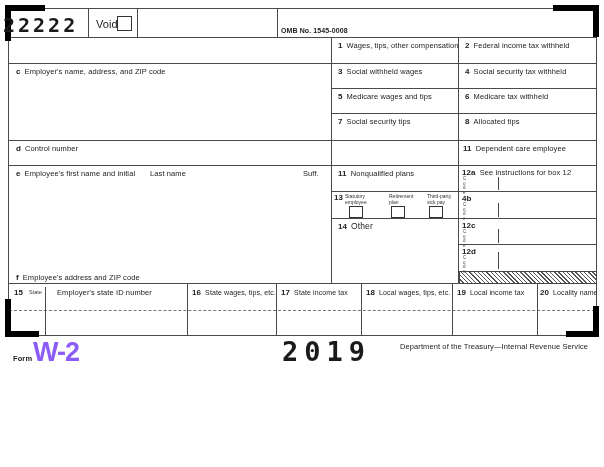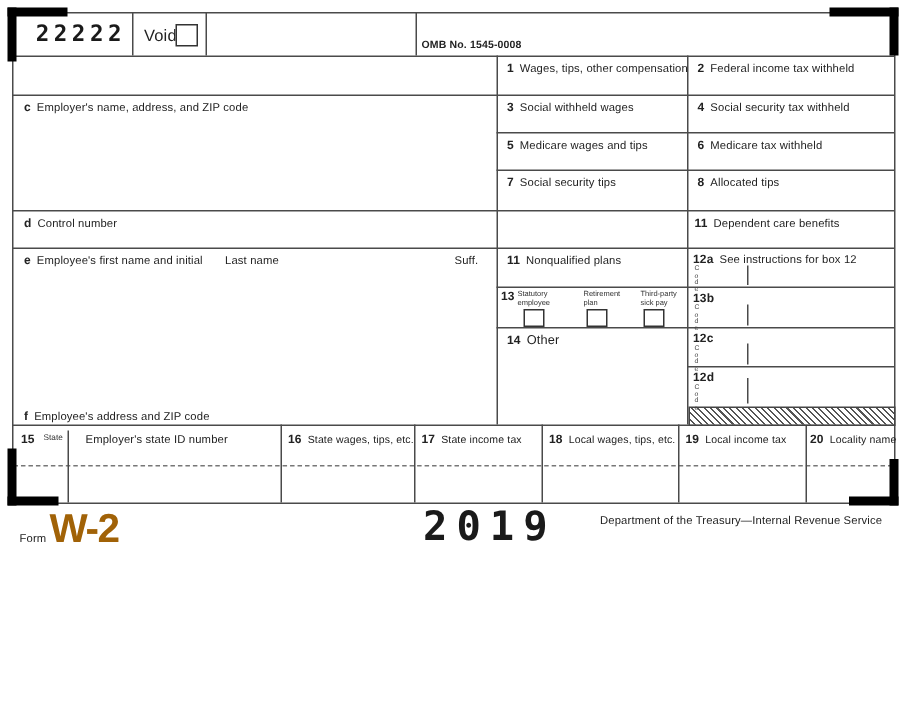--- a/index.html
+++ b/index.html
@@ -60,49 +60,49 @@
 
   <div class="corner" style="left:5px;top:5px;width:40px;height:6px"></div>
   <div class="corner" style="left:5px;top:5px;width:6px;height:36px"></div>
   <div class="corner" style="left:553px;top:5px;width:46px;height:6px"></div>
   <div class="corner" style="left:593px;top:5px;width:6px;height:32px"></div>
   <div class="corner" style="left:5px;top:299px;width:6px;height:38px"></div>
   <div class="corner" style="left:5px;top:331px;width:34px;height:6px"></div>
   <div class="corner" style="left:593px;top:306px;width:6px;height:31px"></div>
   <div class="corner" style="left:566px;top:331px;width:33px;height:6px"></div>
 
-  <div class="lbl ocr" style="left:14px;top:13px;width:70px;text-align:right;font-size:15px;letter-spacing:3px">22222</div>
+  <div class="lbl ocr" style="left:3px;top:13px;width:70px;text-align:right;font-size:20px;letter-spacing:3px">22222</div>
   <div class="lbl" style="left:96px;top:18px;font-size:11px">Void</div>
   <div class="checkbox" style="left:117px;top:16px;width:13px;height:13px"></div>
   <div class="lbl" style="left:281px;top:27px;font-weight:bold;font-size:7px">OMB No. 1545-0008</div>
 
   <div class="lbl" style="left:16px;top:67px"><b class="n">c</b><span>Employer's name, address, and ZIP code</span></div>
   <div class="lbl" style="left:16px;top:144px"><b class="n">d</b><span>Control number</span></div>
   <div class="lbl" style="left:16px;top:169px"><b class="n">e</b><span>Employee's first name and initial</span></div>
   <div class="lbl" style="left:150px;top:169px">Last name</div>
   <div class="lbl" style="left:303px;top:169px">Suff.</div>
   <div class="lbl" style="left:16px;top:273px"><b class="n">f</b><span>Employee's address and ZIP code</span></div>
 
   <div class="lbl" style="left:338px;top:41px"><b class="n">1</b><span>Wages, tips, other compensation</span></div>
   <div class="lbl" style="left:465px;top:41px"><b class="n">2</b><span>Federal income tax withheld</span></div>
   <div class="lbl" style="left:338px;top:67px"><b class="n">3</b><span>Social withheld wages</span></div>
   <div class="lbl" style="left:465px;top:67px"><b class="n">4</b><span>Social security tax withheld</span></div>
   <div class="lbl" style="left:338px;top:92px"><b class="n">5</b><span>Medicare wages and tips</span></div>
   <div class="lbl" style="left:465px;top:92px"><b class="n">6</b><span>Medicare tax withheld</span></div>
   <div class="lbl" style="left:338px;top:117px"><b class="n">7</b><span>Social security tips</span></div>
   <div class="lbl" style="left:465px;top:117px"><b class="n">8</b><span>Allocated tips</span></div>
-  <div class="lbl" style="left:463px;top:144px"><b class="n">11</b><span>Dependent care benefits</span></div>
+  <div class="lbl" style="left:463px;top:144px"><b class="n">11</b><span>Dependent care employee</span></div>
   <div class="lbl" style="left:338px;top:169px"><b class="n">11</b><span>Nonqualified plans</span></div>
 
   <div class="lbl" style="left:462px;top:168px"><b class="n">12a</b><span>See instructions for box 12</span></div>
   <div class="codecol" style="left:463px;top:177px">C
 o
 d
 e</div>
-  <div class="lbl" style="left:462px;top:194px"><b class="n">13b</b><span></span></div>
+  <div class="lbl" style="left:462px;top:194px"><b class="n">4b</b><span></span></div>
   <div class="codecol" style="left:463px;top:203px">C
 o
 d
 e</div>
   <div class="lbl" style="left:462px;top:221px"><b class="n">12c</b><span></span></div>
   <div class="codecol" style="left:463px;top:230px">C
 o
 d
 e</div>
   <div class="lbl" style="left:462px;top:247px"><b class="n">12d</b><span></span></div>
@@ -123,18 +123,18 @@
 
   <div class="lbl" style="left:14px;top:288px"><b class="n">15</b></div>
   <div class="tiny" style="left:29px;top:290px;font-size:5.5px">State</div>
   <div class="lbl" style="left:57px;top:288px">Employer's state ID number</div>
   <div class="lbl" style="left:192px;top:288px;font-size:7px"><b class="n">16</b><span>State wages, tips, etc.</span></div>
   <div class="lbl" style="left:281px;top:288px;font-size:7px"><b class="n">17</b><span>State income tax</span></div>
   <div class="lbl" style="left:366px;top:288px;font-size:7px"><b class="n">18</b><span>Local wages, tips, etc.</span></div>
   <div class="lbl" style="left:457px;top:288px;font-size:7px"><b class="n">19</b><span>Local income tax</span></div>
   <div class="lbl" style="left:540px;top:288px;font-size:7px"><b class="n">20</b><span>Locality name</span></div>
 
-  <div class="lbl" style="left:13px;top:354px;font-size:7.5px;font-weight:normal">Form</div>
-  <div class="lbl" style="left:33px;top:337px;font-size:27px;font-weight:bold;letter-spacing:-1px;color:#a16207">W-2</div>
+  <div class="lbl" style="left:13px;top:354px;font-size:7.5px;font-weight:bold">Form</div>
+  <div class="lbl" style="left:33px;top:337px;font-size:27px;font-weight:bold;letter-spacing:-1px;color:#8b5cf6">W-2</div>
   <div class="lbl ocr" style="left:282px;top:336px;font-size:27px;letter-spacing:6px">2019</div>
   <div class="lbl" style="left:400px;top:342px;font-size:7.5px">Department of the Treasury—Internal Revenue Service</div>
 
 </div>
 
 </body></html>

